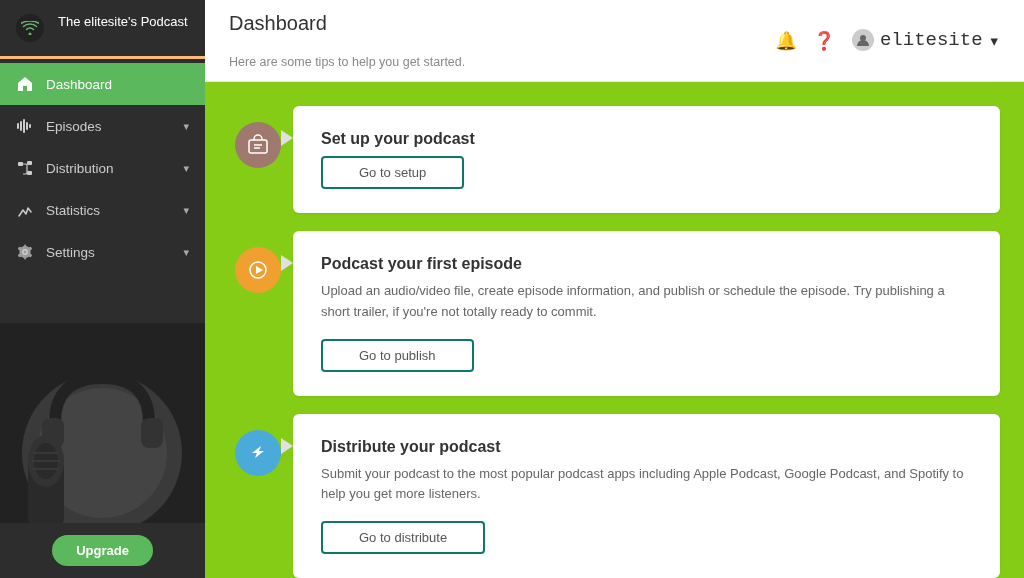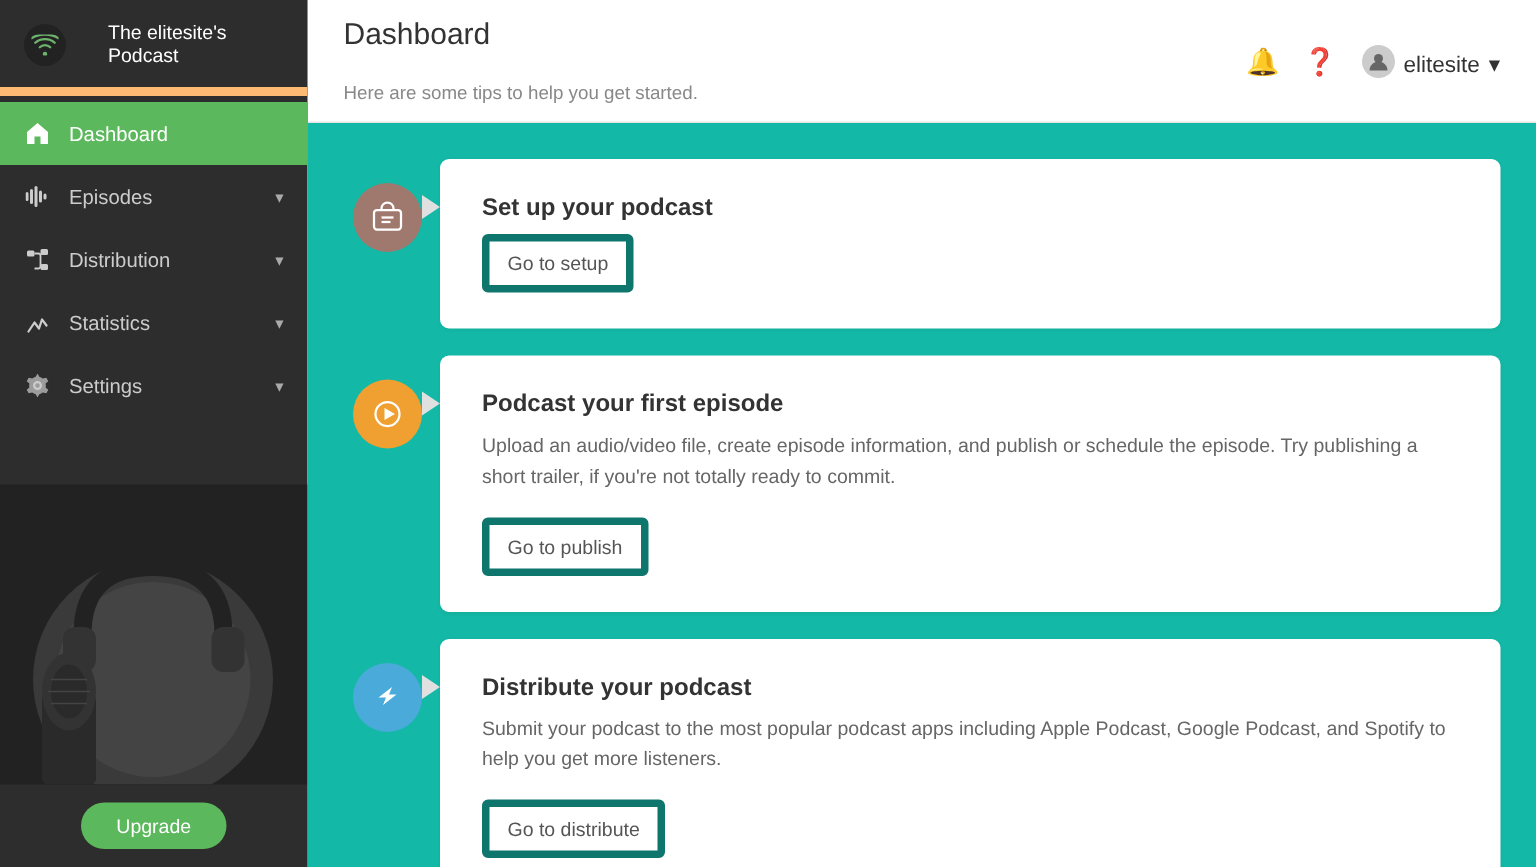--- a/index.html
+++ b/index.html
@@ -12,24 +12,24 @@
       background: #2d2d2d;
       display: flex;
       flex-direction: column;
       height: 578px;
       position: relative;
       overflow: hidden;
     }
 
     .sidebar-logo {
       display: flex;
-      align-items: flex-end;
+      align-items: flex-start;
       padding: 14px 16px;
-      gap: 28px;
-      border-bottom: 6px solid #fdba74;
+      gap: 14px;
+      border-bottom: 3px solid #fdba74;
     }
 
     .wifi-icon {
       width: 28px;
       height: 28px;
       background: #222;
       border-radius: 50%;
       display: flex;
       align-items: center;
       justify-content: center;
@@ -87,21 +87,21 @@
       background: #2d2d2d;
     }
 
     .upgrade-btn {
       background: #5cb85c;
       color: #fff;
       border: none;
       border-radius: 20px;
       padding: 8px 24px;
       font-size: 13px;
-      font-weight: 400;
+      font-weight: 700;
       cursor: pointer;
       display: block;
       margin: 0 auto;
     }
 
     
     #main {
       flex: 1;
       display: flex;
       flex-direction: column;
@@ -137,45 +137,46 @@
     }
 
     .header-icon {
       color: #666;
       font-size: 18px;
       cursor: pointer;
     }
 
     .user-info {
       display: flex;
-      align-items: flex-end;
+      align-items: flex-start;
       gap: 6px;
       color: #333;
-      font-size: 15px;
+      font-size: 19px;
       cursor: pointer;
+      font-family: Liberation Mono, monospace;
     }
 
     .user-icon {
       width: 22px;
       height: 22px;
       background: #ccc;
       border-radius: 50%;
       display: flex;
       align-items: center;
       justify-content: center;
       font-size: 13px;
       color: #666;
     }
 
     
     #content {
       flex: 1;
       overflow-y: auto;
       padding: 24px 24px 24px 30px;
-      background: #14b8a6;
+      background: #84cc16;
     }
 
     
     .card {
       background: #fff;
       border-radius: 6px;
       padding: 24px 28px;
       margin-bottom: 18px;
       display: flex;
       align-items: flex-start;
@@ -215,24 +216,24 @@
       line-height: 1.6;
       margin-bottom: 16px;
     }
 
     .card-actions {
       display: flex;
       gap: 10px;
     }
 
     .btn-outline {
-      border: 5px solid #0f766e;
+      border: 2px solid #0f766e;
       background: #fff;
       color: #555;
-      padding: 7px 12px;
+      padding: 7px 36px;
       border-radius: 4px;
       font-size: 13px;
       cursor: pointer;
     }
 
     
     .card-pointer {
       display: flex;
       align-items: flex-start;
       padding-top: 14px;

